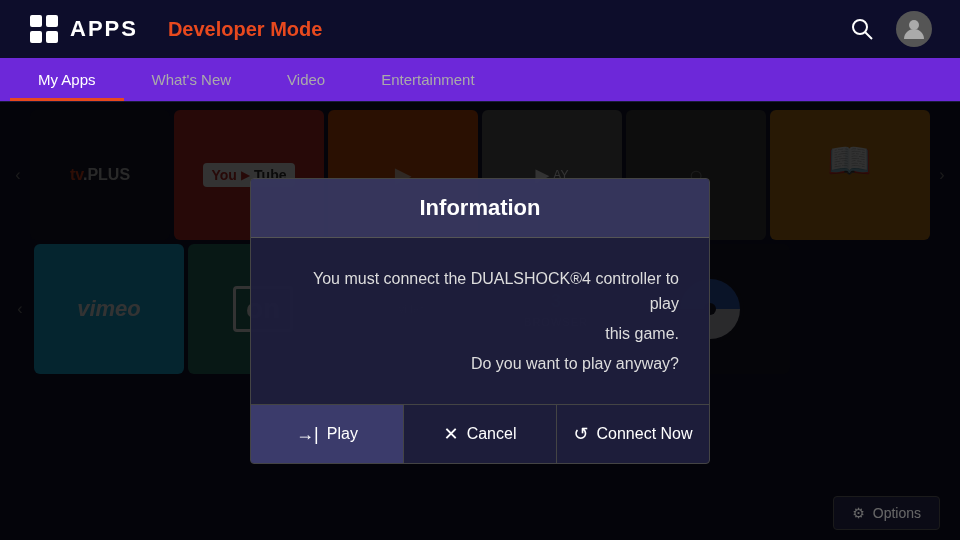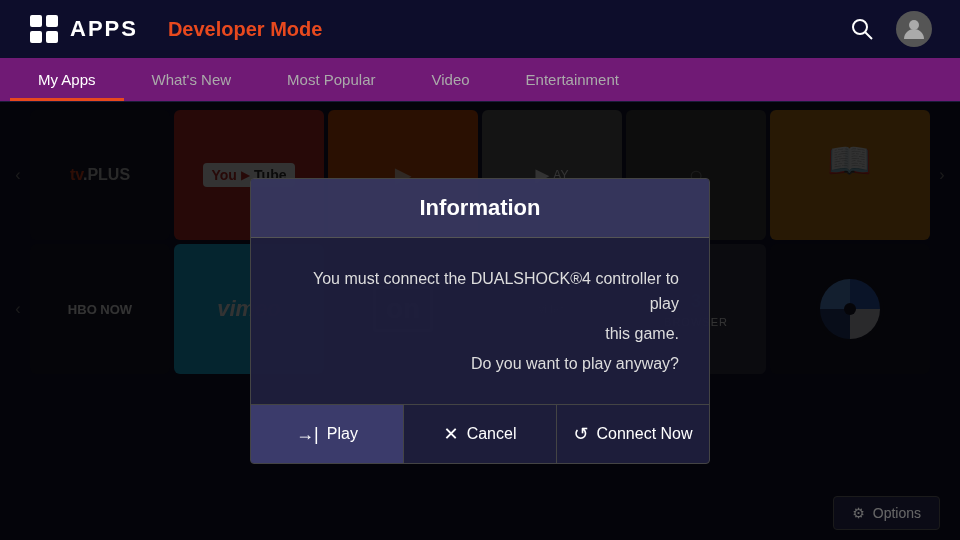--- a/index.html
+++ b/index.html
@@ -66,21 +66,21 @@
       display: flex;
       align-items: center;
       justify-content: center;
       cursor: pointer;
       overflow: hidden;
     }
 
     
     .nav-tabs {
       display: flex;
-      background: #701a75;
+      background: #6d28d9;
       border-bottom: 1px solid #1a1a3a;
       padding: 0 10px;
       height: 44px;
       align-items: center;
     }
     .nav-tab {
       color: #aaa;
       font-size: 15px;
       padding: 0 28px;
       height: 100%;
@@ -263,23 +263,20 @@
 </header>
 
 <nav class="nav-tabs">
   <div class="nav-tab active">
     <span>My Apps</span>
   </div>
   <div class="nav-tab">
     <span>What's New</span>
   </div>
   <div class="nav-tab">
-    <span>Most Popular</span>
-  </div>
-  <div class="nav-tab">
     <span>Video</span>
   </div>
   <div class="nav-tab">
     <span>Entertainment</span>
   </div>
 </nav>
 
 <div class="main-content">
 
   <div class="app-grid">
@@ -314,23 +311,20 @@
         <span class="book-icon">📖</span>
         <span class="emanual-text">e-Manual</span>
       </div>
 
       <div style="width:20px; display:flex; align-items:center; justify-content:center; color:#888; font-size:16px; cursor:pointer;">›</div>
     </div>
 
     <div class="app-row">
       <div style="width:20px; display:flex; align-items:center; justify-content:center; color:#888; font-size:16px; cursor:pointer;">‹</div>
 
-      <div class="app-tile tile-sm tile-hbo">
-        <span style="color:white; font-size:13px; font-weight:bold;">HBO NOW</span>
-      </div>
       <div class="app-tile tile-md tile-vimeo">
         <span style="color:white; font-size:22px; font-weight:bold; font-style:italic;">vimeo</span>
       </div>
       <div class="app-tile tile-md tile-teal">
         <span style="color:white; font-size:28px; font-weight:bold; border:3px solid white; padding:4px 10px; border-radius:4px;">on</span>
       </div>
       <div class="app-tile tile-sm tile-dark2">
         <span style="color:#aaa; font-size:11px; text-align:center;">video</span>
       </div>
       <div class="app-tile tile-sm tile-browser">

